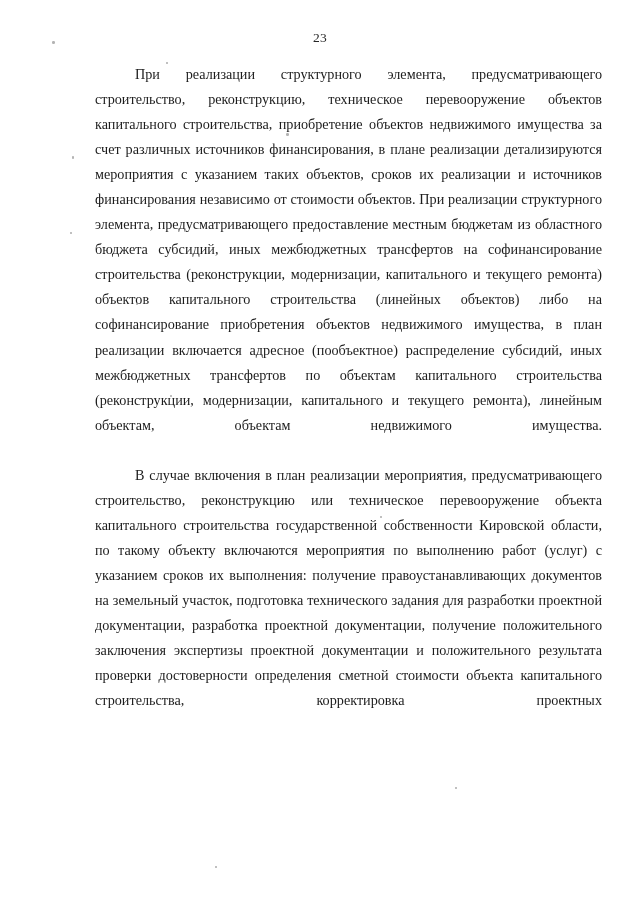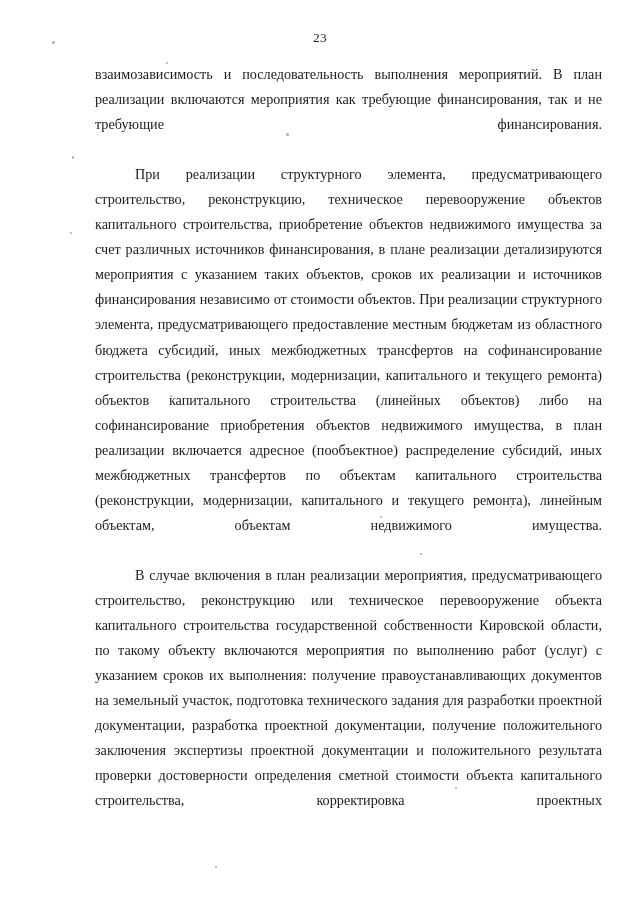--- a/index.html
+++ b/index.html
@@ -64,21 +64,20 @@
   }
 </style>
 </head>
 <body>
 
 <div class="page">
 
   <div class="page-number">23</div>
 
   <div class="body-text">
-    <p class="para no-indent">взаимозависимость и последовательность выполнения мероприятий. В план реализации включаются мероприятия как требующие финансирования, так и не требующие финансирования.</p>
     <p class="para">При реализации структурного элемента, предусматривающего строительство, реконструкцию, техническое перевооружение объектов капитального строительства, приобретение объектов недвижимого имущества за счет различных источников финансирования, в плане реализации детализируются мероприятия с указанием таких объектов, сроков их реализации и источников финансирования независимо от стоимости объектов. При реализации структурного элемента, предусматривающего предоставление местным бюджетам из областного бюджета субсидий, иных межбюджетных трансфертов на софинансирование строительства (реконструкции, модернизации, капитального и текущего ремонта) объектов капитального строительства (линейных объектов) либо на софинансирование приобретения объектов недвижимого имущества, в план реализации включается адресное (пообъектное) распределение субсидий, иных межбюджетных трансфертов по объектам капитального строительства (реконструкции, модернизации, капитального и текущего ремонта), линейным объектам, объектам недвижимого имущества.</p>
     <p class="para">В случае включения в план реализации мероприятия, предусматривающего строительство, реконструкцию или техническое перевооружение объекта капитального строительства государственной собственности Кировской области, по такому объекту включаются мероприятия по выполнению работ (услуг) с указанием сроков их выполнения: получение правоустанавливающих документов на земельный участок, подготовка технического задания для разработки проектной документации, разработка проектной документации, получение положительного заключения экспертизы проектной документации и положительного результата проверки достоверности определения сметной стоимости объекта капитального строительства, корректировка проектных</p>
   </div>
 
   <div class="speckle-layer">
       <div class="speckle" style="left: 52px; top: 41px; width: 3px; height: 3px;"></div>
       <div class="speckle" style="left: 166px; top: 62px; width: 2px; height: 2px;"></div>
       <div class="speckle" style="left: 72px; top: 156px; width: 2px; height: 3px;"></div>
       <div class="speckle" style="left: 70px; top: 232px; width: 2px; height: 2px;"></div>
       <div class="speckle" style="left: 286px; top: 133px; width: 3px; height: 3px;"></div>

